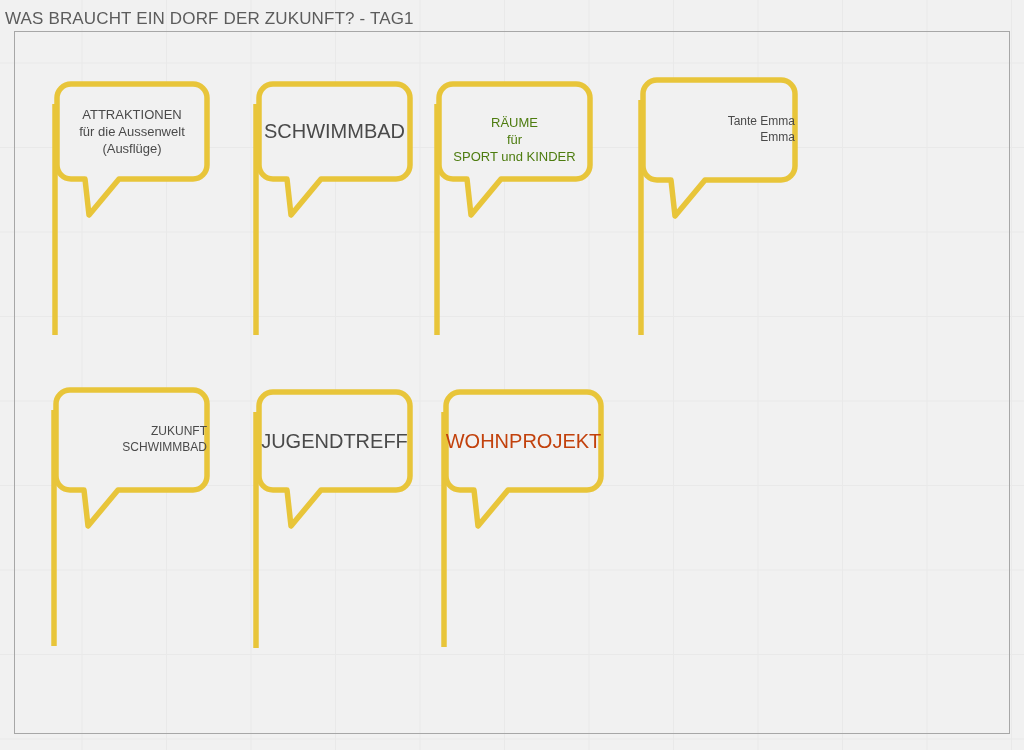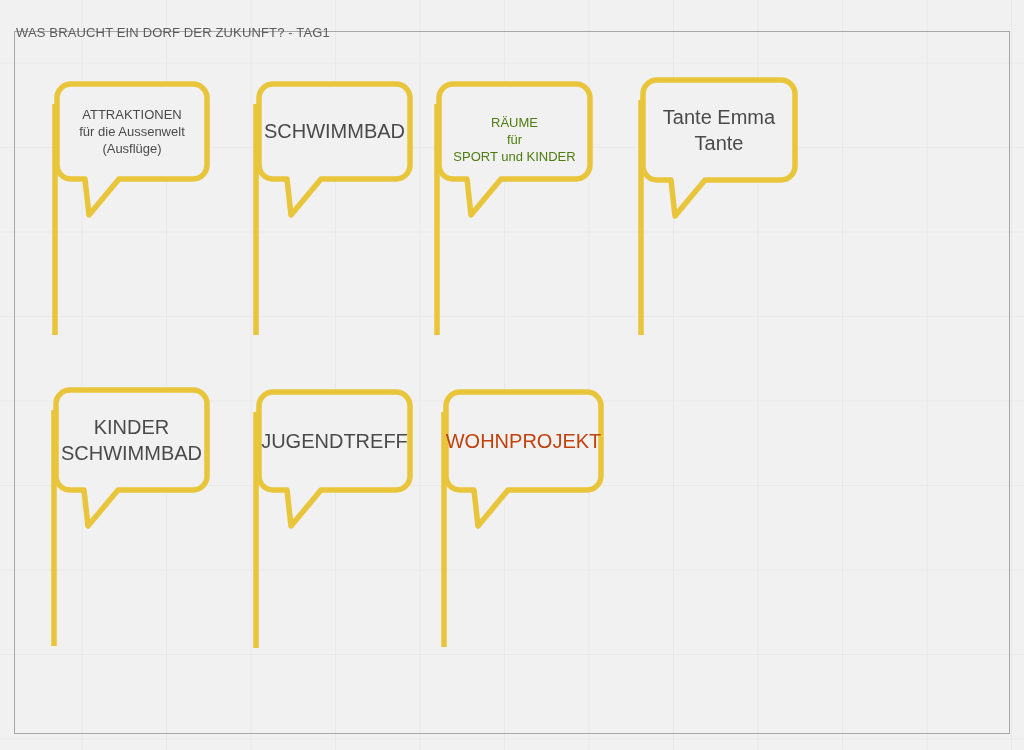--- a/index.html
+++ b/index.html
@@ -25,28 +25,27 @@
     background-image:
       linear-gradient(to right, #e9e9e9 1px, transparent 1px),
       linear-gradient(to bottom, #e9e9e9 1px, transparent 1px);
     background-size: 84.5px 84.5px;
     background-position: -3px -22px;
   }
 
   
   #title {
     position: absolute;
-    left: 16px;
+    left: 5px;
     top: 9px;
-    font-size: 13px;
+    font-size: 17px;
     letter-spacing: 0.15px;
     color: #5c5c5c;
     white-space: nowrap;
     z-index: 5;
-    margin-top: 16px;
   }
 
   
   #frame {
     position: absolute;
     left: 14px;
     top: 31px;
     width: 996px;
     height: 703px;
     border: 1.5px solid #a7a7a7;
@@ -75,21 +74,21 @@
     justify-content: center;
     color: #4a4a4a;
     text-align: center;
     pointer-events: none;
     line-height: 1.32;
   }
   .bubble-text .line { display: block; white-space: nowrap; }
 
   .sz-sm { font-size: 13px; }
   .sz-md { font-size: 20px; }
-  .sz-lg { font-size: 20px; }
+  .sz-lg { font-size: 12px; align-items: flex-end; }
 </style>
 </head>
 <body>
 
 <div id="canvas"></div>
 
 <div id="title">WAS BRAUCHT EIN DORF DER ZUKUNFT? - TAG1</div>
 
 <div id="frame"></div>
 
@@ -125,30 +124,30 @@
         <span class="line">SPORT und KINDER</span>
       </div>
     </div>
     <div class="bubble-group" style="left: 0px; top: 0px;">
       <svg class="bubble-svg" width="174" height="275" viewBox="631 70 174 275" style="left: 631px; top: 70px;">
         <line x1="641" y1="100" x2="641" y2="335" stroke="#e8c53a" stroke-width="5.5" stroke-linecap="butt"></line>
         <path d="M 657 80 H 781 A 14 14 0 0 1 795 94 V 166 A 14 14 0 0 1 781 180 H 705 L 675 216 L 671 180 H 657 A 14 14 0 0 1 643 166 V 94 A 14 14 0 0 1 657 80 Z" fill="#f1f1f1" stroke="#e8c53a" stroke-width="5.5" stroke-linejoin="round" stroke-linecap="round"></path>
       </svg>
       <div class="bubble-text sz-lg" style="left: 643px; top: 80px; width: 152px; height: 100px; color: rgb(74, 74, 74);">
         <span class="line">Tante Emma</span>
-        <span class="line">Tante</span>
+        <span class="line">Emma</span>
       </div>
     </div>
     <div class="bubble-group" style="left: 0px; top: 0px;">
       <svg class="bubble-svg" width="173" height="276" viewBox="44 380 173 276" style="left: 44px; top: 380px;">
         <line x1="54" y1="410" x2="54" y2="646" stroke="#e8c53a" stroke-width="5.5" stroke-linecap="butt"></line>
         <path d="M 70 390 H 193 A 14 14 0 0 1 207 404 V 476 A 14 14 0 0 1 193 490 H 118 L 88 526 L 84 490 H 70 A 14 14 0 0 1 56 476 V 404 A 14 14 0 0 1 70 390 Z" fill="#f1f1f1" stroke="#e8c53a" stroke-width="5.5" stroke-linejoin="round" stroke-linecap="round"></path>
       </svg>
       <div class="bubble-text sz-lg" style="left: 56px; top: 390px; width: 151px; height: 100px; color: rgb(74, 74, 74);">
-        <span class="line">KINDER</span>
+        <span class="line">ZUKUNFT</span>
         <span class="line">SCHWIMMBAD</span>
       </div>
     </div>
     <div class="bubble-group" style="left: 0px; top: 0px;">
       <svg class="bubble-svg" width="174" height="276" viewBox="246 382 174 276" style="left: 246px; top: 382px;">
         <line x1="256" y1="412" x2="256" y2="648" stroke="#e8c53a" stroke-width="5.5" stroke-linecap="butt"></line>
         <path d="M 273 392 H 396 A 14 14 0 0 1 410 406 V 476 A 14 14 0 0 1 396 490 H 321 L 291 526 L 287 490 H 273 A 14 14 0 0 1 259 476 V 406 A 14 14 0 0 1 273 392 Z" fill="#f1f1f1" stroke="#e8c53a" stroke-width="5.5" stroke-linejoin="round" stroke-linecap="round"></path>
       </svg>
       <div class="bubble-text sz-md" style="left: 259px; top: 392px; width: 151px; height: 98px; color: rgb(74, 74, 74); align-items: center;">
         <span class="line">JUGENDTREFF</span>

